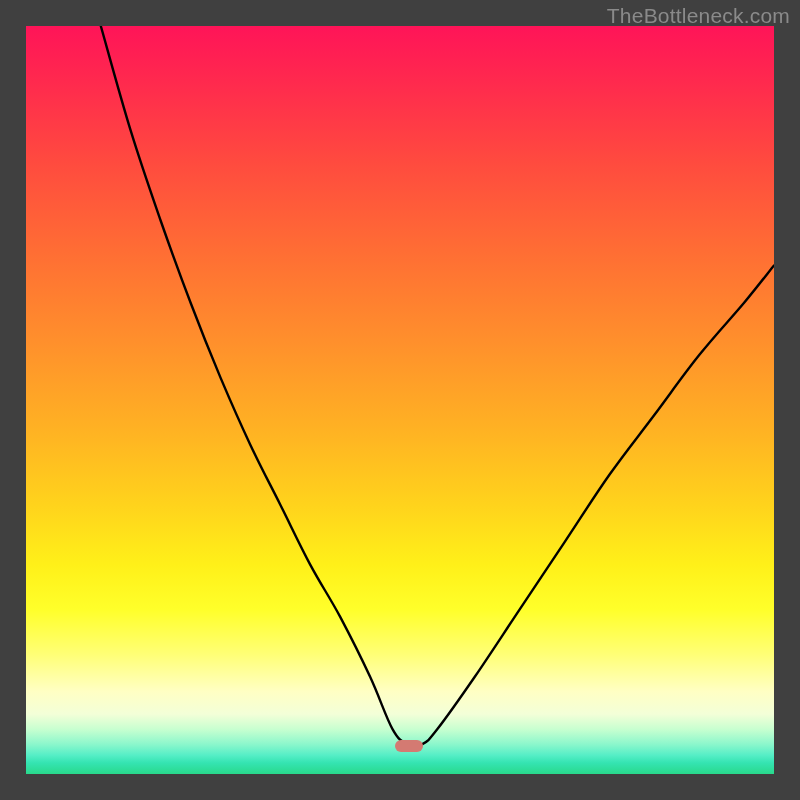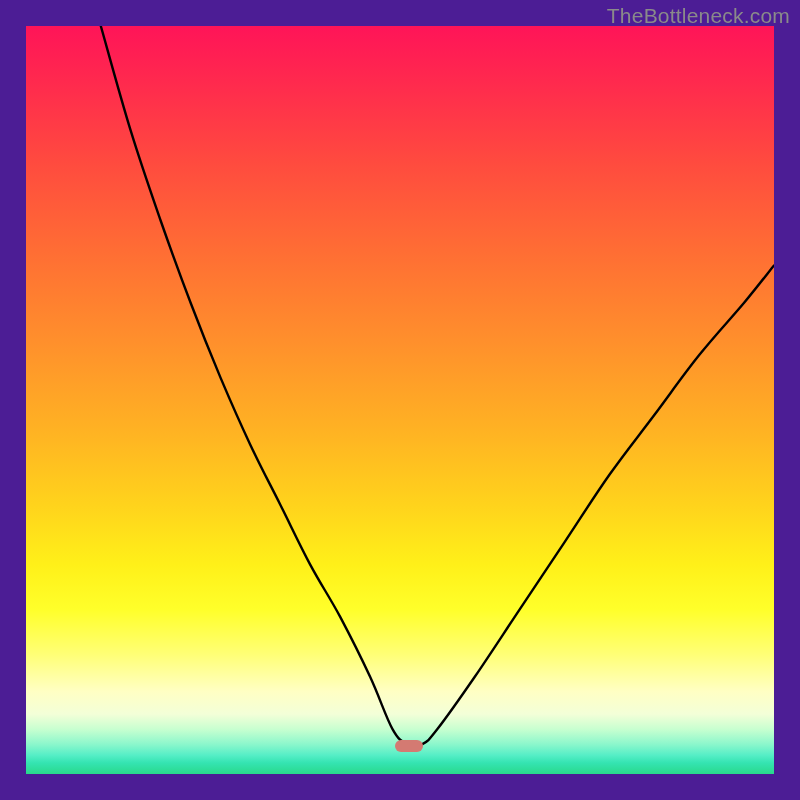--- a/index.html
+++ b/index.html
@@ -8,21 +8,21 @@
     width: 800px;
     height: 800px;
     background: #000;
     overflow: hidden;
     font-family: Arial, Helvetica, sans-serif;
   }
   .frame {
     position: relative;
     width: 800px;
     height: 800px;
-    background: #4c1d95;
+    background: #404040;
   }
   .plot-area {
     position: absolute;
     left: 26px;
     top: 26px;
     width: 748px;
     height: 748px;
     overflow: hidden;
   }
   .gradient-bg {

